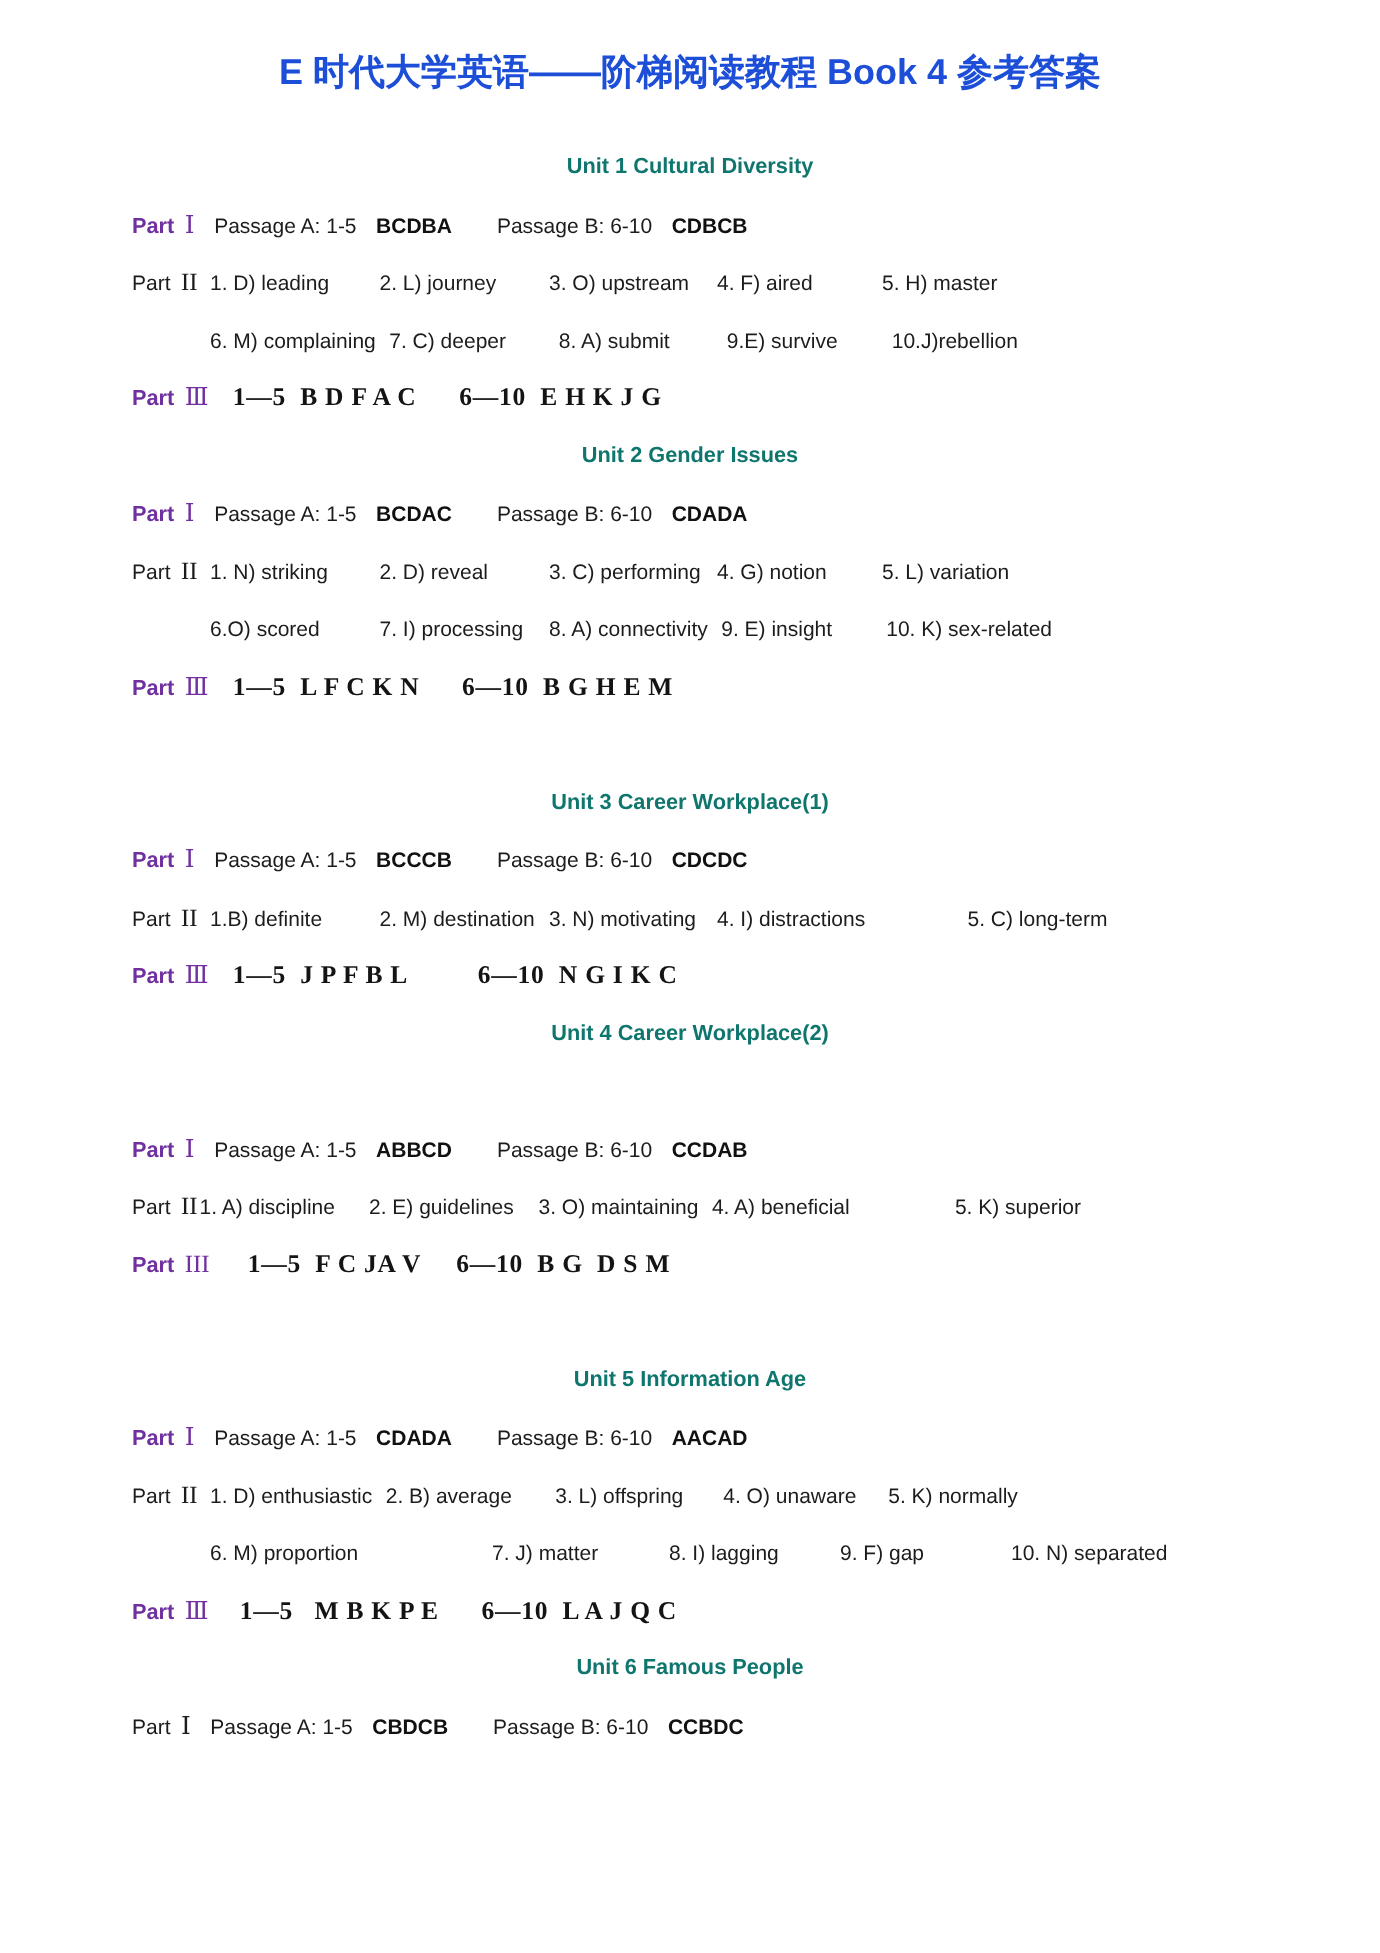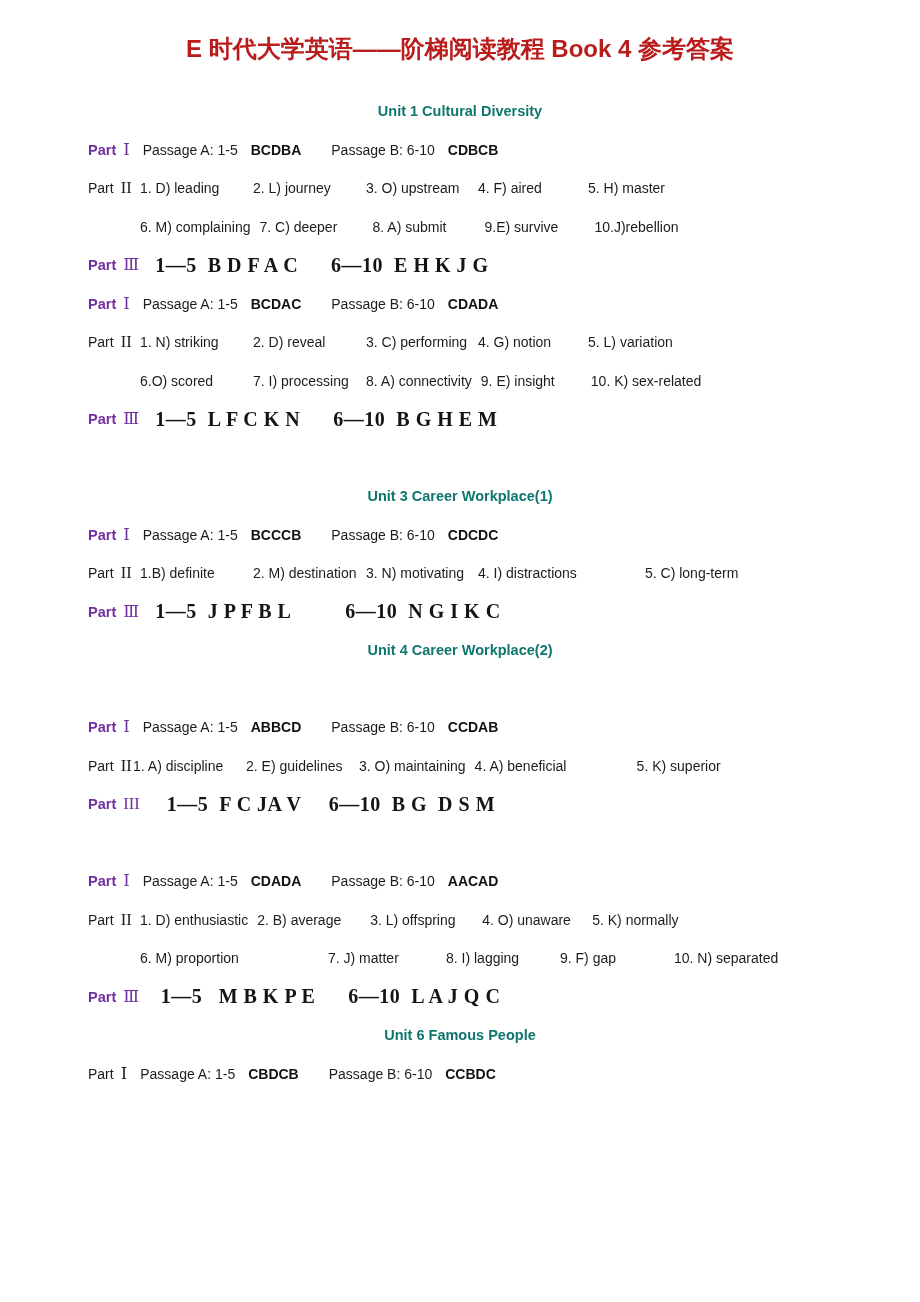--- a/index.html
+++ b/index.html
@@ -4,21 +4,21 @@
 <style>
   html,body{margin:0;padding:0;}
   body{
     width:920px;height:1302px;background:#ffffff;overflow:hidden;
     font-family:"Liberation Sans","DejaVu Sans",sans-serif;
     font-size:14px;color:#1c1c1c;
   }
   .page{width:920px;height:1302px;position:relative;}
   .doc-title{
     margin:34px 0 29px 0;text-align:center;
-    color:#b91c1c;font-weight:700;font-size:24px;line-height:29px;
+    color:#1d4ed8;font-weight:700;font-size:24px;line-height:29px;
     font-family:"Liberation Sans","DejaVu Sans",sans-serif;
   }
   .line{height:38.5px;display:flex;align-items:center;padding-left:88px;box-sizing:border-box;white-space:nowrap;}
   .line.center{justify-content:center;padding-left:0;}
   .line.blank{}
   .unit-heading{color:#0f766e;font-weight:700;font-size:14.5px;}
   
   .plabel{display:inline-flex;align-items:baseline;}
   .pword{color:#7030a0;font-weight:700;font-size:14.5px;}
   .pword.black{color:#1c1c1c;font-weight:400;font-size:14px;}
@@ -33,21 +33,21 @@
   .u4-l1 .p2label{width:45px;}
   .cell{display:inline-block;white-space:pre;padding-right:9px;box-sizing:border-box;}
   .c0{min-width:113px;} .c1{min-width:113px;} .c2{min-width:112px;} .c3{min-width:110px;}
   .u3-l1 .c3,.u3-l2 .c3{min-width:167px;}
   .u4-l1 .c3{min-width:162px;}
   .u4-l2 .c1{min-width:205px;} .u4-l2 .c2{min-width:102px;} .u4-l2 .c3{min-width:96px;}
   .u5-l2 .c0{min-width:188px;} .u5-l2 .c1{min-width:118px;} .u5-l2 .c2{min-width:114px;} .u5-l2 .c3{min-width:114px;}
   
   .p3text{
     font-family:"Liberation Serif","DejaVu Serif",serif;
-    font-weight:700;font-size:20px;color:#141414;
+    font-weight:700;font-size:17px;color:#141414;
     white-space:pre;margin-left:16px;letter-spacing:0.5px;
   }
 </style>
 </head>
 <body>
 
 <div class="page">
   <h1 class="doc-title">E 时代大学英语——阶梯阅读教程 Book 4   参考答案</h1>
   <div id="content">
       <div class="line center">
@@ -79,20 +79,23 @@
         <span class="cell c3">9.E) survive</span>
         <span class="cell c4">10.J)rebellion</span>
       </div>
       <div class="line row-part3">
         <span class="plabel">
           <span class="pword">Part</span>
           <span class="pnum">Ⅲ</span>
         </span>
         <span class="p3text">1—5  B D F A C      6—10  E H K J G</span>
       </div>
+      <div class="line center">
+        <span class="unit-heading">Unit 2 Gender Issues</span>
+      </div>
       <div class="line row-part1">
         <span class="plabel">
           <span class="pword">Part</span>
           <span class="pnum">Ⅰ</span>
         </span>
         <span class="seg plain">Passage A: 1-5</span>
         <span class="seg ans">BCDAC</span>
         <span class="seg plain bgap">Passage B: 6-10</span>
         <span class="seg ans">CDADA</span>
       </div>
@@ -171,20 +174,23 @@
         <span class="cell c4">5. K) superior</span>
       </div>
       <div class="line row-part3">
         <span class="plabel">
           <span class="pword">Part</span>
           <span class="pnum">III</span>
         </span>
         <span class="p3text">  1—5  F C JA V     6—10  B G  D S M</span>
       </div>
       <div class="line blank"></div>
+      <div class="line center">
+        <span class="unit-heading">Unit 5 Information Age</span>
+      </div>
       <div class="line row-part1">
         <span class="plabel">
           <span class="pword">Part</span>
           <span class="pnum">Ⅰ</span>
         </span>
         <span class="seg plain">Passage A: 1-5</span>
         <span class="seg ans">CDADA</span>
         <span class="seg plain bgap">Passage B: 6-10</span>
         <span class="seg ans">AACAD</span>
       </div>

